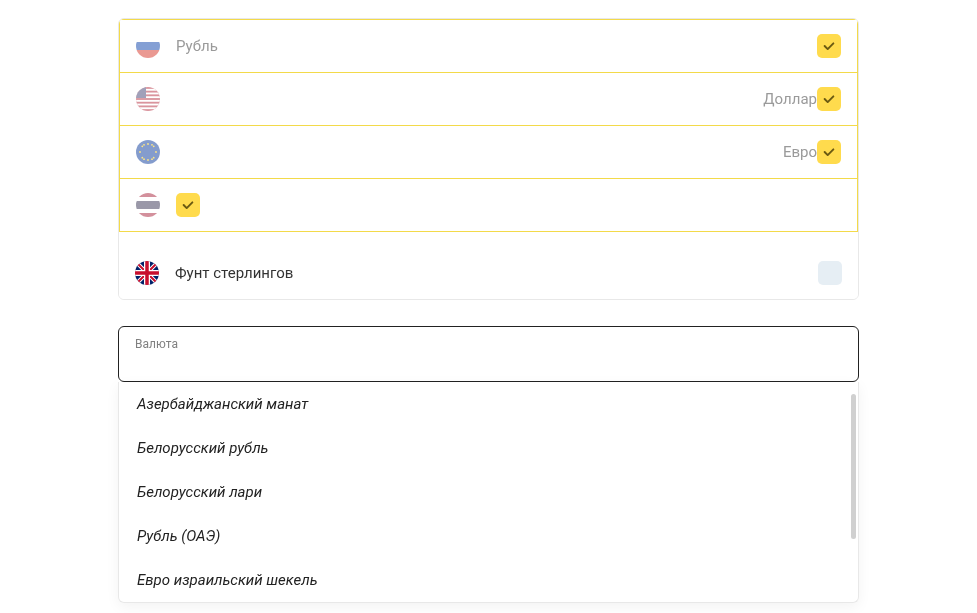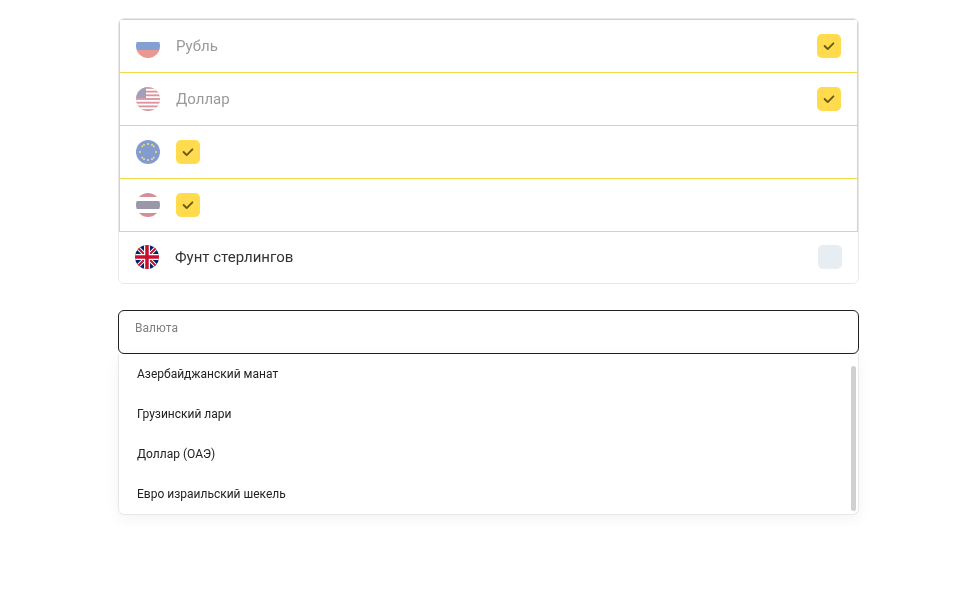--- a/index.html
+++ b/index.html
@@ -14,29 +14,30 @@
     border: 1px solid #e8e8e8;
     border-radius: 6px;
     overflow: hidden;
   }
   .currency-row {
     display: flex;
     align-items: center;
     padding: 14px 16px;
     border-bottom: 1px solid #e8e8e8;
     background: #fff;
+    margin-top: 16px;
   }
   .currency-row:last-child { border-bottom: none; }
   .currency-row.selected {
     border: 1px solid #f3da4a;
     margin: 0 0 -1px 0;
     position: relative;
     z-index: 1;
   }
-  .currency-row.selected + .currency-row.selected { margin-top: 0; }
+  .currency-row.selected + .currency-row.selected { margin-top: 0; text-align: right; }
   .flag {
     width: 24px;
     height: 24px;
     border-radius: 50%;
     margin-right: 16px;
     flex-shrink: 0;
     position: relative;
     overflow: hidden;
   }
   .flag svg { width: 100%; height: 100%; display: block; }
@@ -57,21 +58,21 @@
   }
   .checkbox.checked { background: #ffdb4d; }
   .checkbox.unchecked { background: #e6eef4; }
   .checkbox svg { width: 14px; height: 14px; }
 
   .combobox-wrapper { margin-top: 26px; position: relative; }
   .combobox-field {
     border: 1px solid #222;
     border-radius: 6px;
     padding: 10px 16px 14px 16px;
-    height: 44px;
+    height: 56px;
   }
   .combobox-label {
     font-size: 12px;
     color: #808080;
   }
   .combobox-value {
     font-size: 15px;
     color: #222;
     margin-top: 2px;
     min-height: 18px;
@@ -83,23 +84,24 @@
     box-shadow: 0 4px 14px rgba(0,0,0,0.05);
     overflow: hidden;
     position: relative;
   }
   .dropdown-inner {
     max-height: 222px;
     overflow-y: auto;
   }
   .dropdown-item {
     padding: 13px 18px;
-    font-size: 12px;
+    font-size: 15px;
     color: #222;
     cursor: pointer;
+    font-style: italic;
   }
   .scroll-indicator {
     position: absolute;
     right: 2px;
     top: 12px;
     width: 5px;
     height: 145px;
     background: #d0d0d0;
     border-radius: 3px;
   }
@@ -161,20 +163,21 @@
             <circle cx="17.7" cy="6.3" r="0.9"></circle>
           <circle cx="6.3" cy="17.7" r="0.9"></circle>
             <circle cx="17.7" cy="17.7" r="0.9"></circle>
           <circle cx="8" cy="4.8" r="0.9"></circle>
             <circle cx="16" cy="4.8" r="0.9"></circle>
           <circle cx="8" cy="19.2" r="0.9"></circle>
             <circle cx="16" cy="19.2" r="0.9"></circle>
         </g>
       </svg>
     </span>
+    <span class="currency-label">Евро</span>
     <span class="checkbox checked">
       <svg viewBox="0 0 16 16">
           <path d="M3 8 L6.5 11.5 L13 5" stroke="#6b5a12" stroke-width="2.2" fill="none" stroke-linecap="round" stroke-linejoin="round"></path>
         </svg>
     </span>
   </div>
 
   <div class="currency-row selected">
     <span class="flag">
       <svg viewBox="0 0 24 24">
@@ -208,19 +211,20 @@
 </div>
 
 <div class="combobox-wrapper">
   <div class="combobox-field">
     <div class="combobox-label">Валюта</div>
     <div class="combobox-value"></div>
   </div>
   <div class="dropdown">
     <div class="dropdown-inner">
       <div class="dropdown-item">Азербайджанский манат</div>
-      <div class="dropdown-item">Грузинский лари</div>
-      <div class="dropdown-item">Доллар (ОАЭ)</div>
+      <div class="dropdown-item">Белорусский рубль</div>
+      <div class="dropdown-item">Белорусский лари</div>
+      <div class="dropdown-item">Рубль (ОАЭ)</div>
       <div class="dropdown-item">Евро израильский шекель</div>
     </div>
     <div class="scroll-indicator"></div>
   </div>
 </div>
 
 </body></html>

